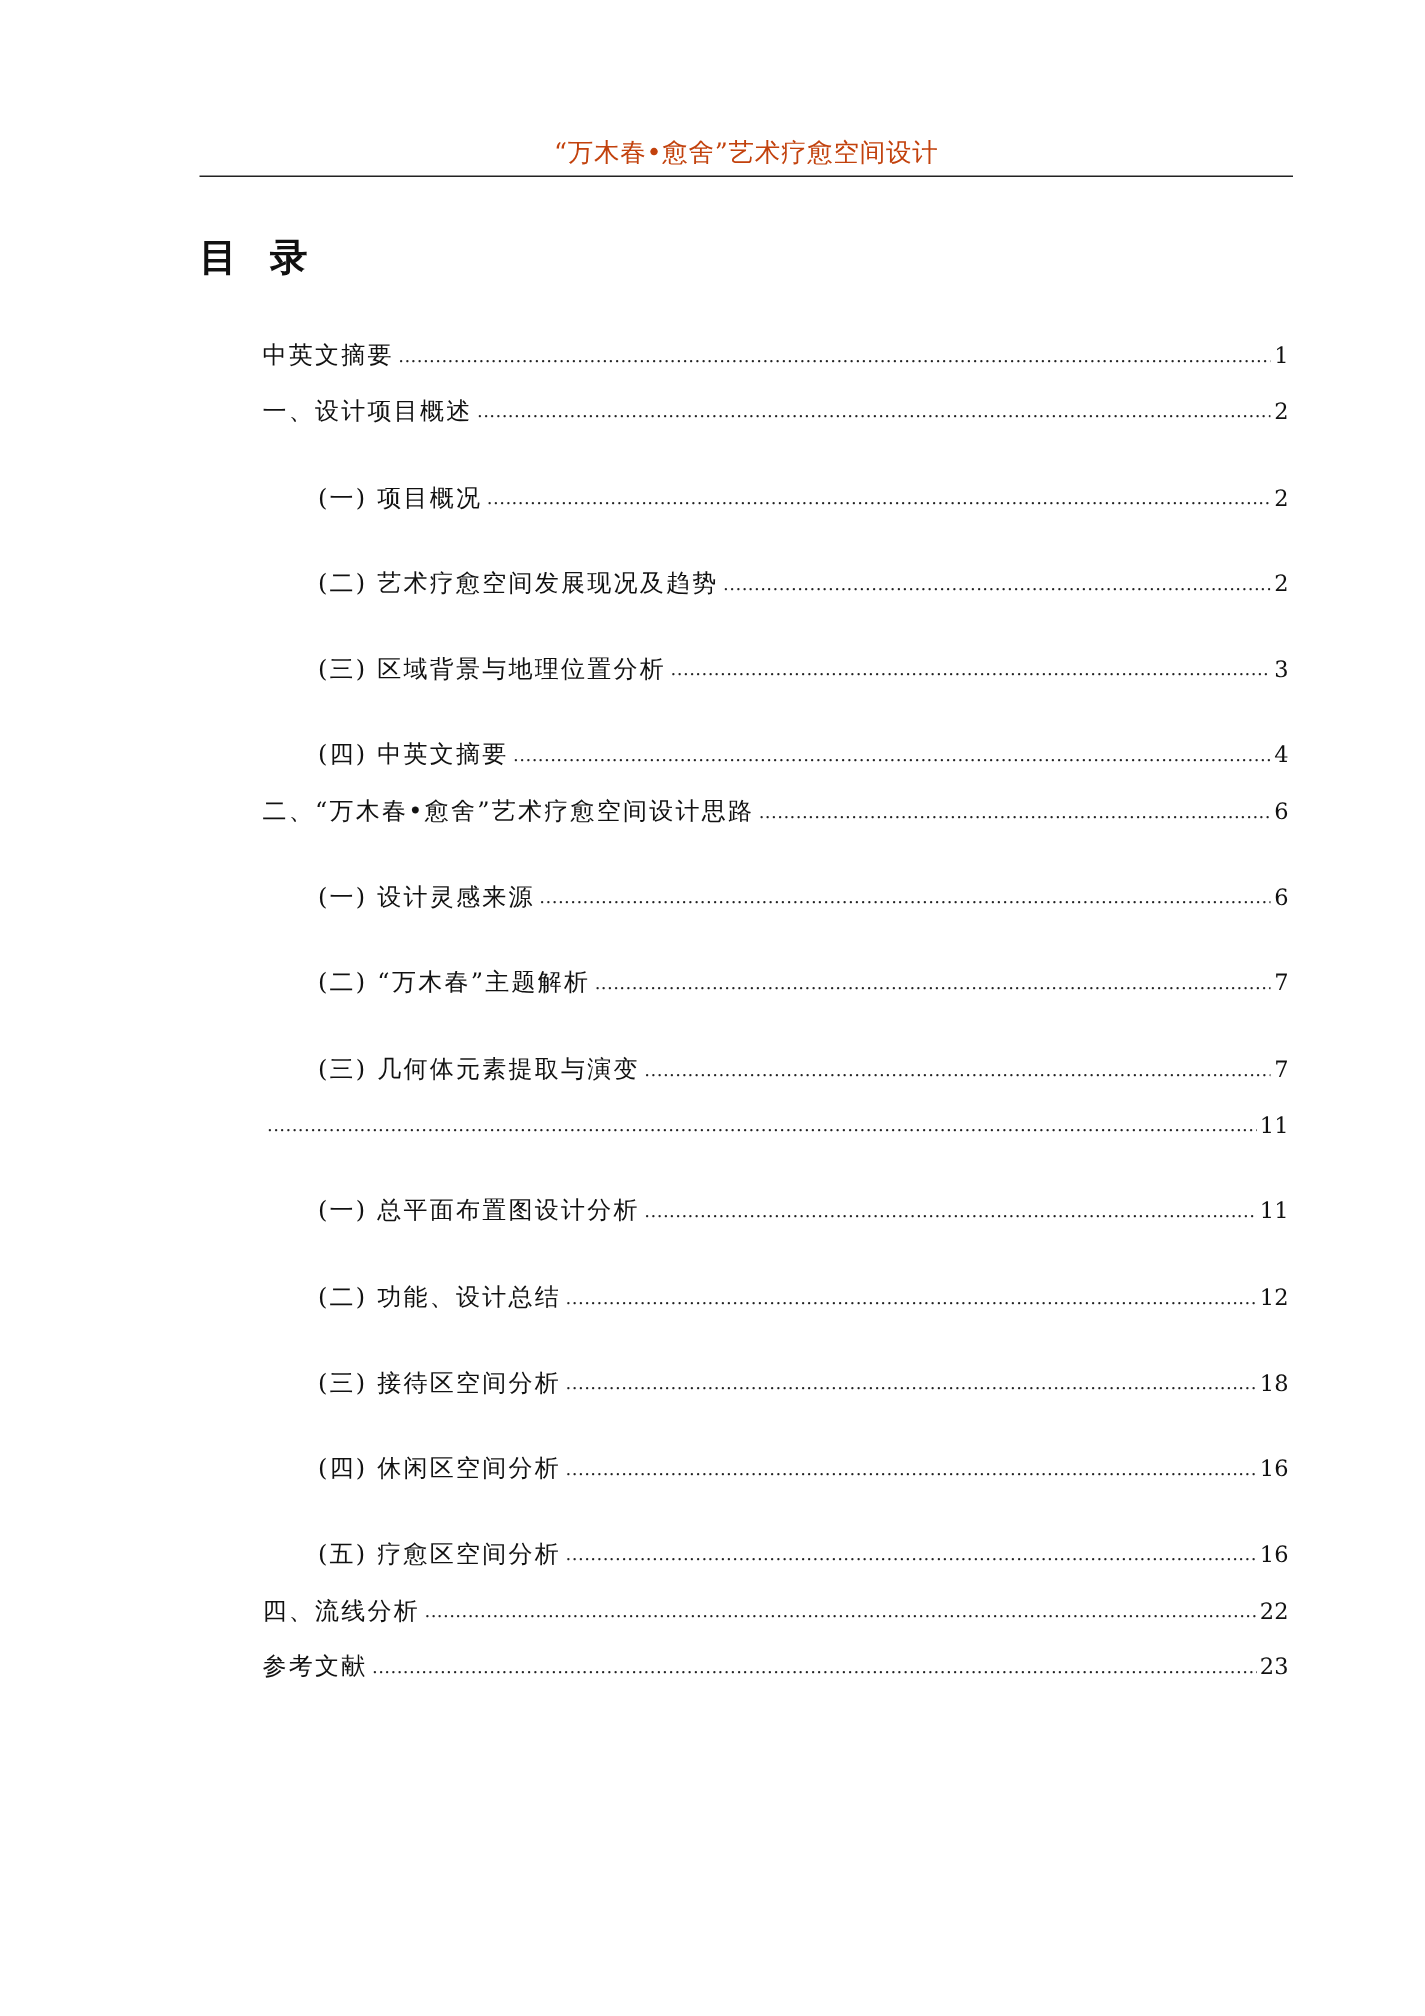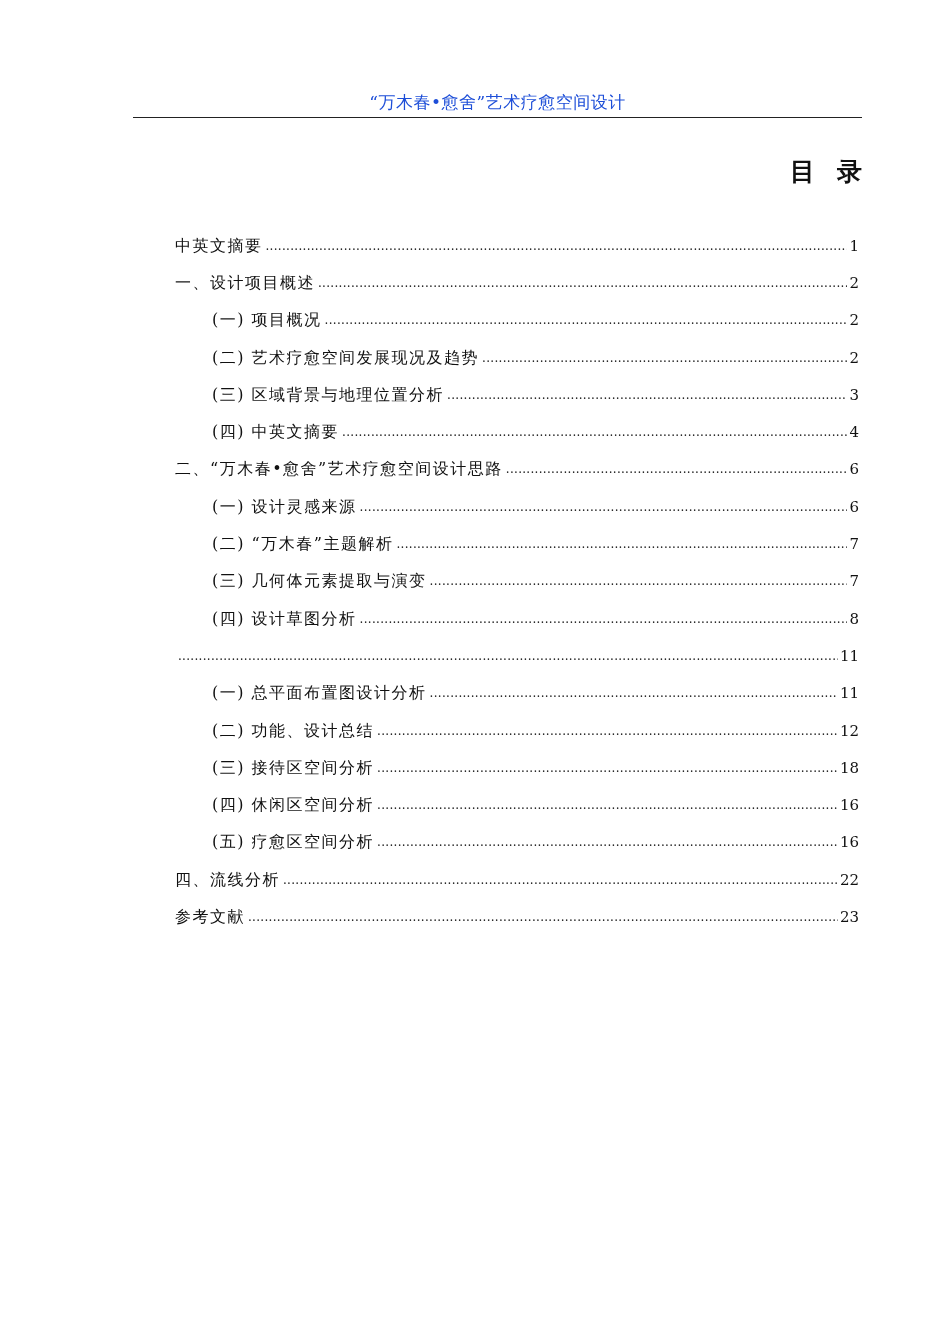--- a/index.html
+++ b/index.html
@@ -16,37 +16,37 @@
       color: #111111;
     }
     .page-header {
       position: absolute;
       left: 133px;
       top: 90px;
       width: 729px;
       text-align: center;
       font-size: 17px;
       line-height: 24px;
-      color: #1d4ed8;
+      color: #c2410c;
       letter-spacing: 0.5px;
     }
     .header-rule {
       position: absolute;
       left: 133px;
       top: 117px;
       width: 729px;
       height: 0;
       border-top: 1.3px solid #222222;
     }
     .toc-title {
       position: absolute;
       left: 133px;
       top: 155px;
       width: 729px;
-      text-align: right;
+      text-align: left;
       font-family: "DejaVu Sans", "Liberation Sans", sans-serif;
       font-size: 25px;
       line-height: 34px;
       font-weight: bold;
       letter-spacing: 0;
       word-spacing: 0;
     }
     .toc-title span.gap {
       display: inline-block;
       width: 22px;
@@ -55,28 +55,29 @@
       position: absolute;
       left: 175px;
       top: 227px;
       width: 684px;
       margin: 0;
       padding: 0;
       list-style: none;
     }
     .toc-entry {
       display: flex;
-      align-items: center;
+      align-items: flex-start;
       height: 37.3px;
       font-size: 16px;
       line-height: 20px;
       white-space: nowrap;
     }
     .toc-entry.level-2 {
       padding-left: 37px;
+      margin-top: 20px;
     }
     .toc-label {
       flex: 0 0 auto;
       letter-spacing: 1.5px;
     }
     .toc-leader {
       flex: 1 1 auto;
       overflow: hidden;
       margin: 0 2px 0 3px;
       color: #222;
@@ -144,25 +145,20 @@
   <li class="toc-entry level-2">
     <span class="toc-label">(二) “万木春”主题解析</span>
     <span class="toc-leader"></span>
     <span class="toc-page">7</span>
   </li>
   <li class="toc-entry level-2">
     <span class="toc-label">(三) 几何体元素提取与演变</span>
     <span class="toc-leader"></span>
     <span class="toc-page">7</span>
   </li>
-  <li class="toc-entry level-2">
-    <span class="toc-label">(四) 设计草图分析</span>
-    <span class="toc-leader"></span>
-    <span class="toc-page">8</span>
-  </li>
   <li class="toc-entry level-1">
     <span class="toc-leader"></span>
     <span class="toc-page">11</span>
   </li>
   <li class="toc-entry level-2">
     <span class="toc-label">(一) 总平面布置图设计分析</span>
     <span class="toc-leader"></span>
     <span class="toc-page">11</span>
   </li>
   <li class="toc-entry level-2">

